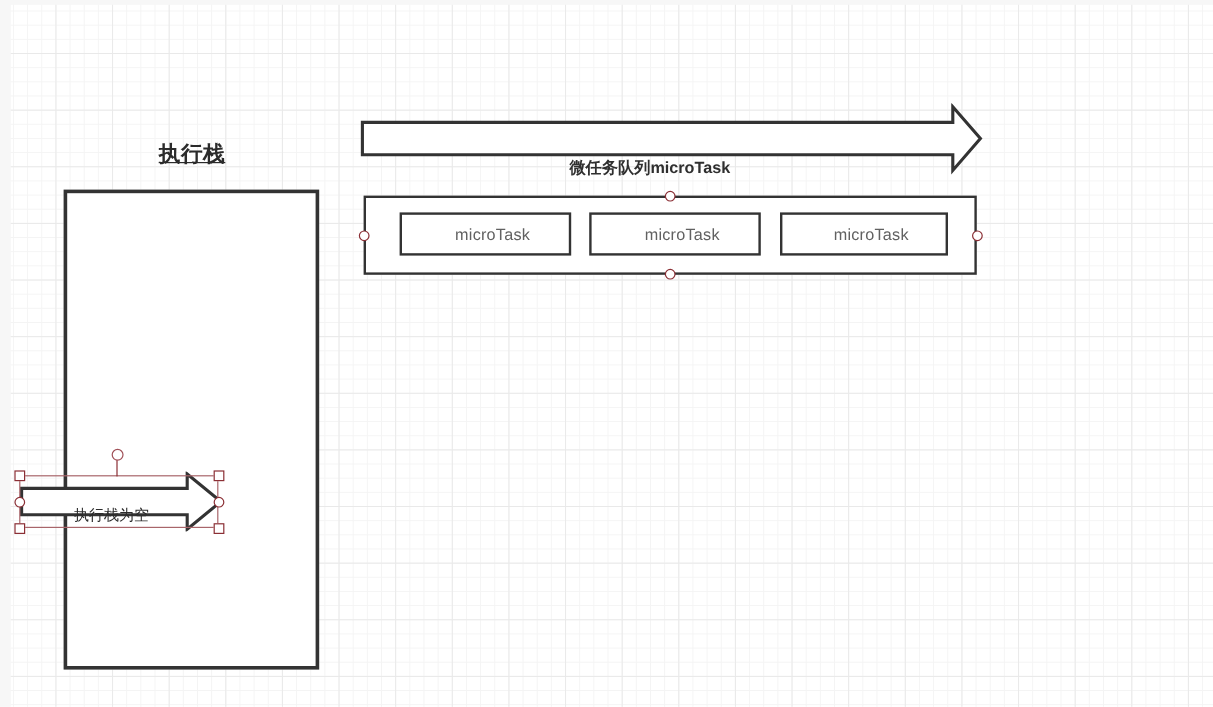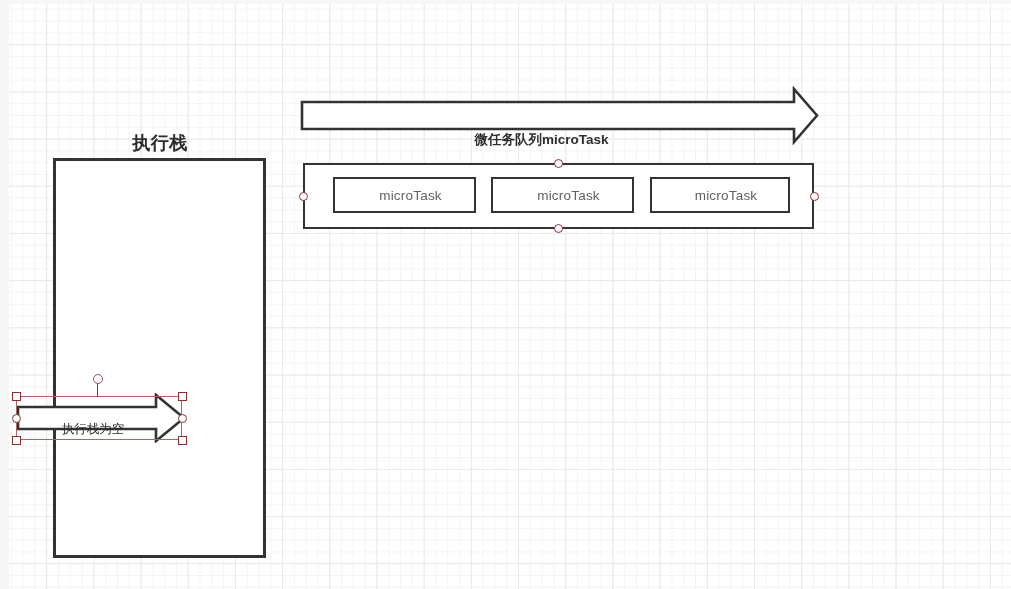--- a/index.html
+++ b/index.html
@@ -52,26 +52,27 @@
   .shape-label {
     position: absolute;
     text-align: center;
     white-space: nowrap;
     user-select: none;
   }
 
   
   #exec-stack-title {
     left: 53px;
-    top: 131px;
+    top: 116px;
     width: 214px;
     font-size: 18px;
     font-weight: bold;
     color: #2b2b2b;
     letter-spacing: 0.5px;
+    text-decoration: underline;
   }
   #exec-stack-box {
     position: absolute;
     left: 53px;
     top: 158px;
     width: 213px;
     height: 400px;
     border: 3px solid #333333;
     background: #ffffff;
     box-sizing: border-box;

